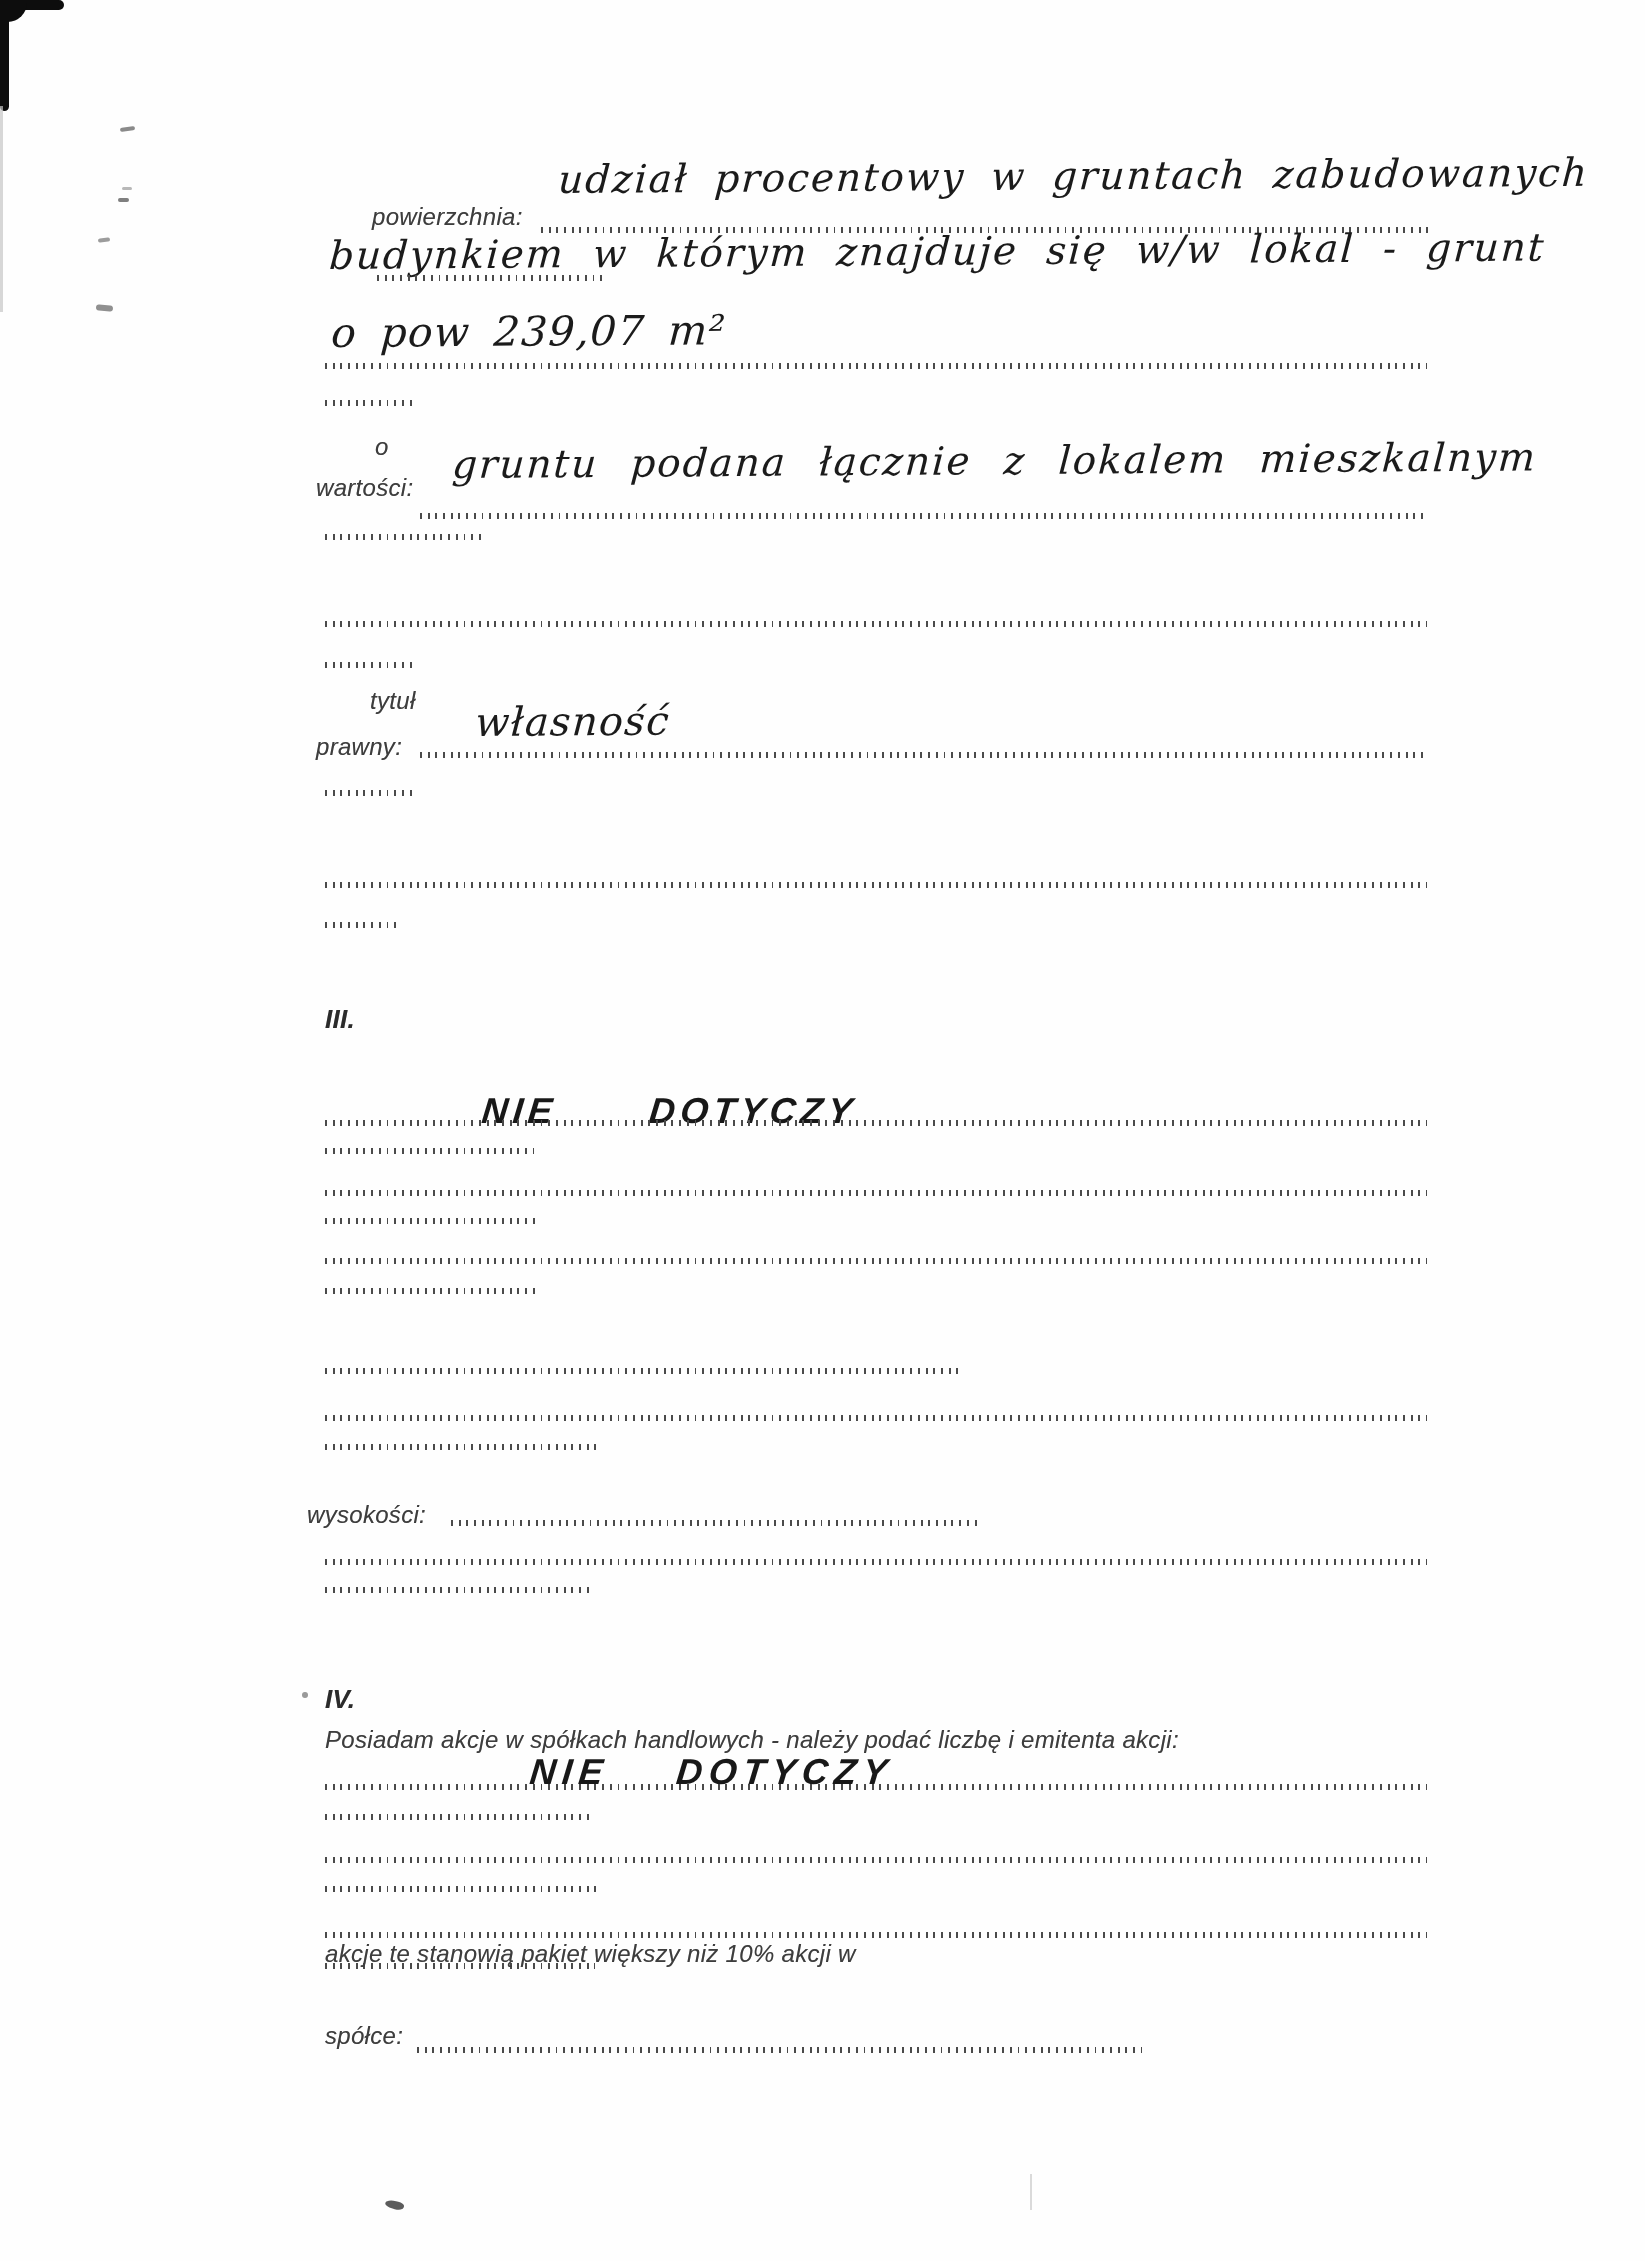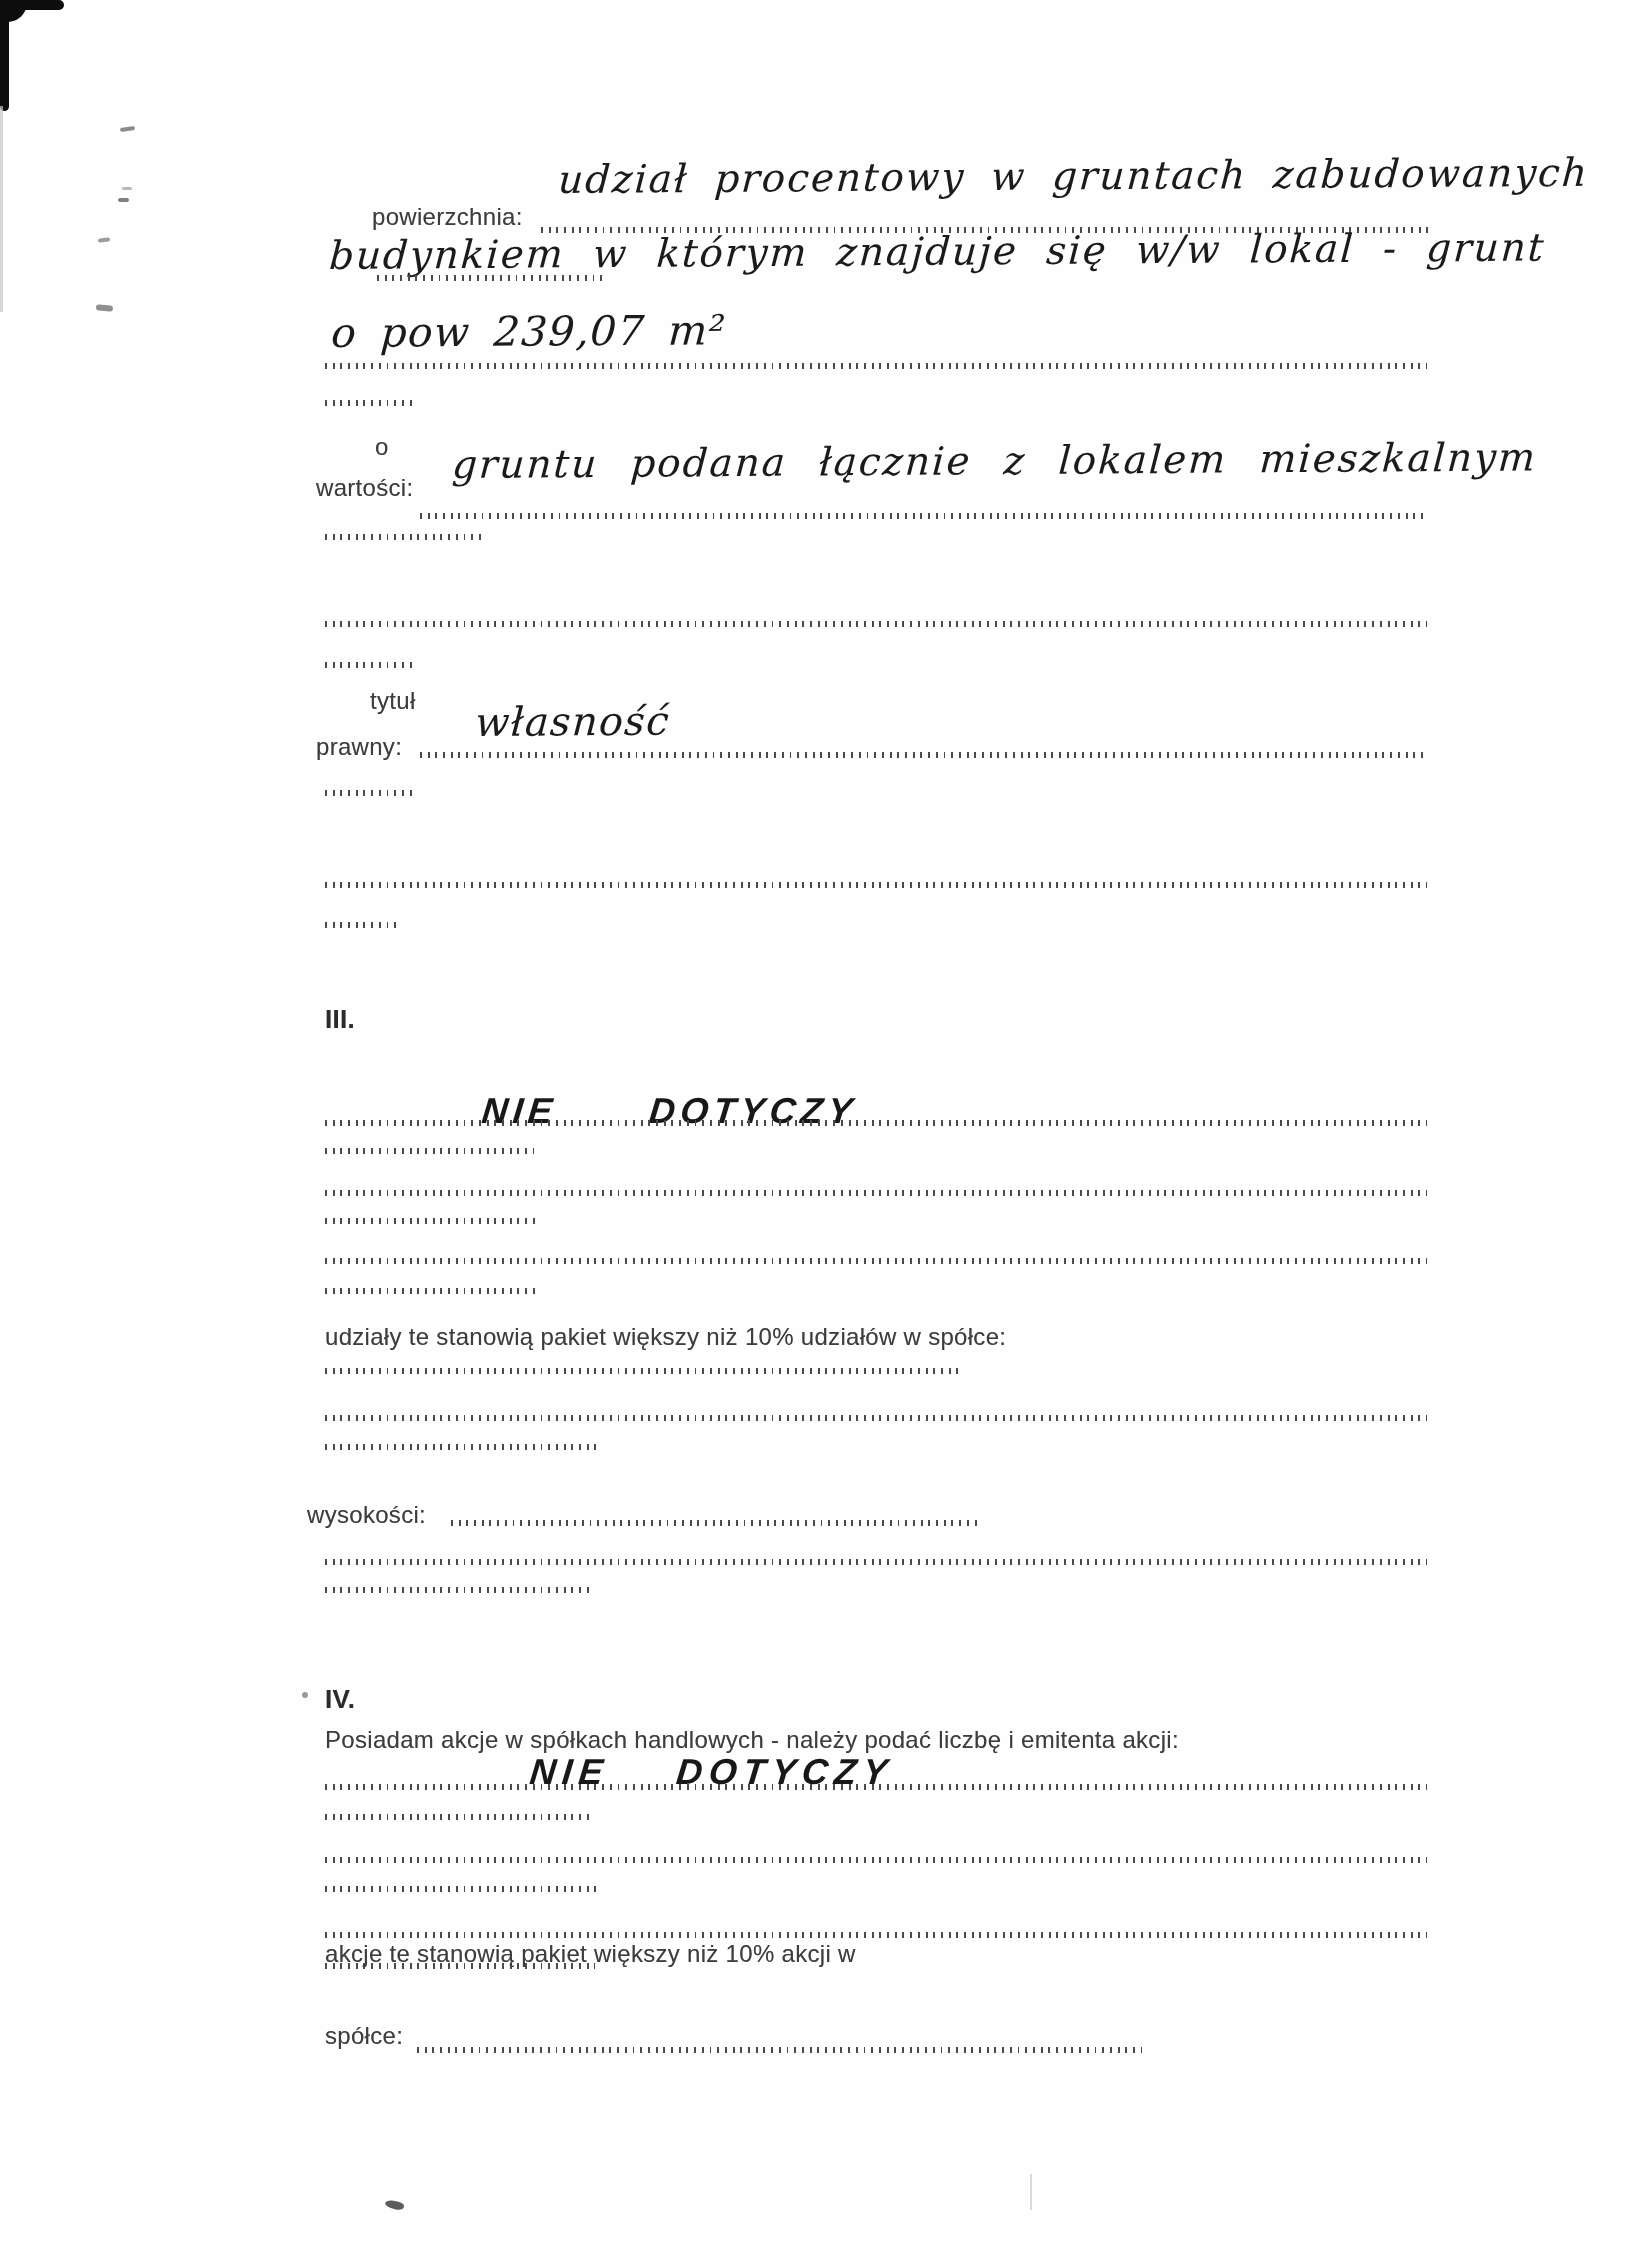--- a/index.html
+++ b/index.html
@@ -12,20 +12,21 @@
     font-family: "Liberation Sans", sans-serif;
   }
   .print {
     position: absolute;
     font-family: "Liberation Sans", sans-serif;
     font-size: 24px;
     color: #3d3d3d;
     white-space: nowrap;
     letter-spacing: 0.3px;
     text-shadow: 0 0 0.6px rgba(40,40,40,0.35);
+    font-style: italic;
   }
   .heading {
     font-weight: bold;
     font-size: 26px;
     color: #2b2b2b;
   }
   .hand {
     position: absolute;
     font-family: "DejaVu Serif", serif;
     font-style: italic;
@@ -105,21 +106,20 @@
   <div class="print heading" style="left:325px; top:1004px;">III.</div>
 
   <div class="hand-caps" style="left:480px; top:1093px; font-size:36px; letter-spacing:5.1px; word-spacing:77px;">NIE DOTYCZY</div>
   <div class="dots" style="left:325px; top:1120px; width:1102px;"></div>
   <div class="dots" style="left:325px; top:1148px; width:209px;"></div>
   <div class="dots" style="left:325px; top:1190px; width:1102px;"></div>
   <div class="dots" style="left:325px; top:1218px; width:212px;"></div>
   <div class="dots" style="left:325px; top:1258px; width:1102px;"></div>
   <div class="dots" style="left:325px; top:1288px; width:212px;"></div>
 
-  <div class="print" style="left:325px; top:1323px;">udziały te stanowią pakiet większy niż 10% udziałów w spółce:</div>
   <div class="dots" style="left:325px; top:1368px; width:639px;"></div>
   <div class="dots" style="left:325px; top:1415px; width:1102px;"></div>
   <div class="dots" style="left:325px; top:1444px; width:272px;"></div>
 
   <div class="print" style="left:307px; top:1501px;">wysokości:</div>
   <div class="dots" style="left:451px; top:1520px; width:528px;"></div>
   <div class="dots" style="left:325px; top:1559px; width:1102px;"></div>
   <div class="dots" style="left:325px; top:1587px; width:267px;"></div>
 
   <div class="print heading" style="left:325px; top:1684px;">IV.</div>

